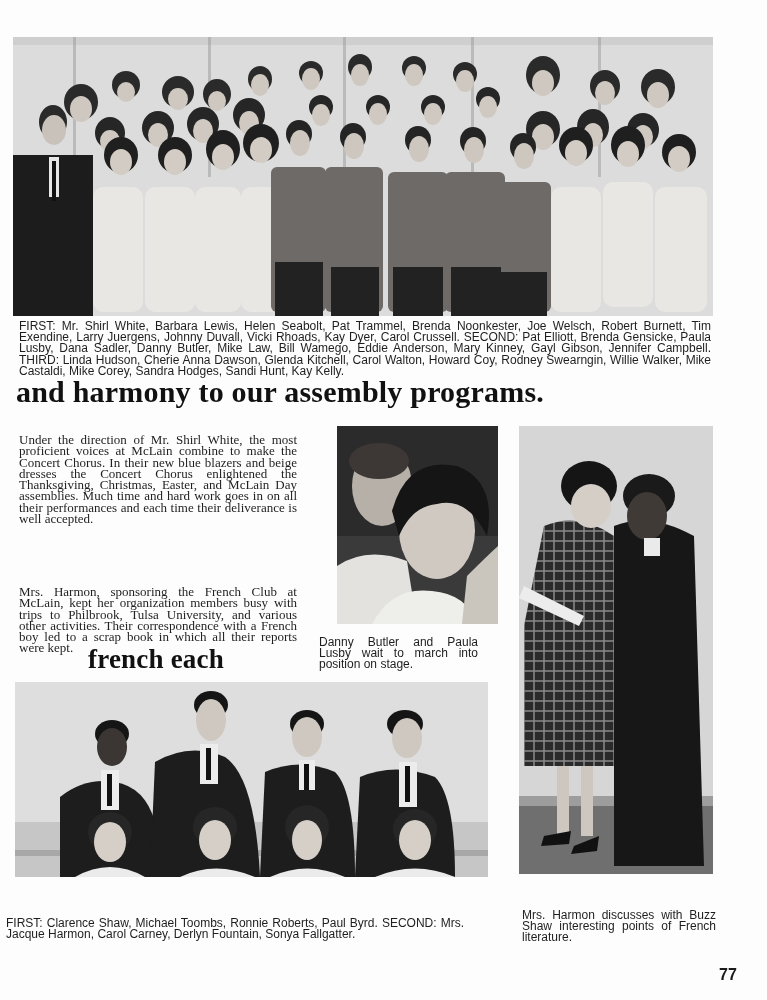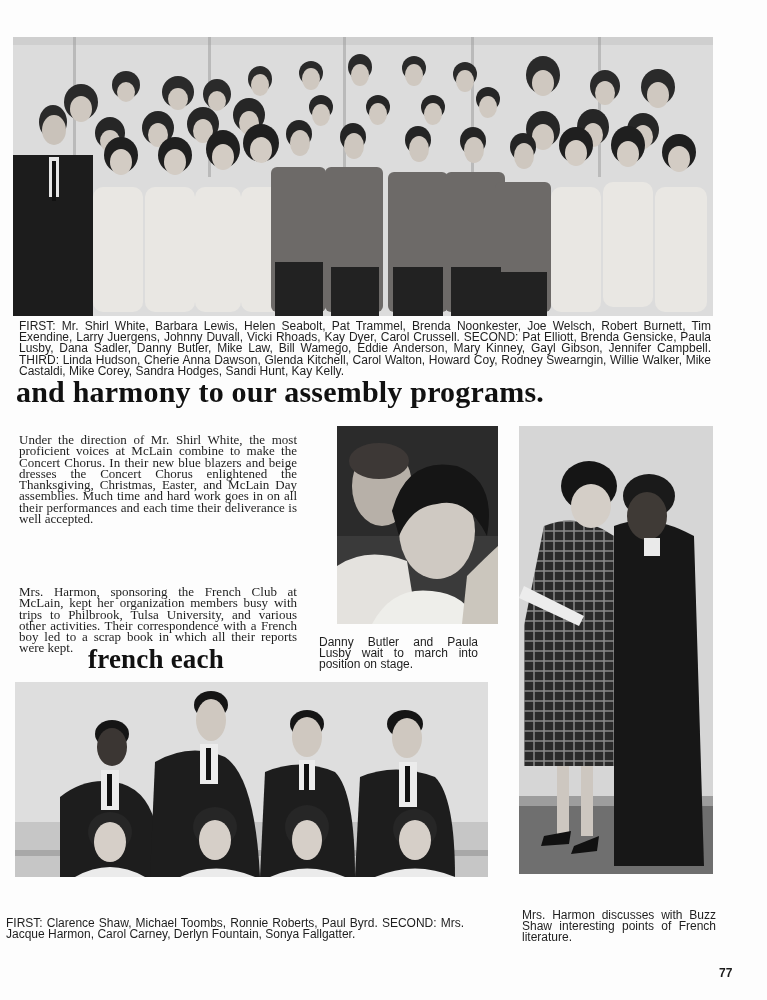--- a/index.html
+++ b/index.html
@@ -19,21 +19,21 @@
       font-size: 13px; line-height: 11.3px; text-align: justify; color: #1e1e1e;
     }
     .headline {
       position: absolute; font-family: "Liberation Serif", serif; font-weight: bold;
       color: #111; white-space: nowrap; letter-spacing: 0.2px;
     }
     #headline-main { left: 16px; top: 375px; font-size: 30px; }
     #headline-french { left: 88px; top: 644px; font-size: 27px; }
     #page-number {
       position: absolute; left: 719px; top: 966px;
-      font-family: "Liberation Sans", sans-serif; font-weight: bold; font-size: 12px;
+      font-family: "Liberation Sans", sans-serif; font-weight: bold; font-size: 16px;
     }
   </style>
 </head>
 <body>
 
 <div class="photo" style="left:13px;top:37px;width:700px;height:279px;" title="Concert Chorus group photo: three rows of students in blazers and light dresses with director Mr. Shirl White">
   <svg viewBox="0 0 700 279" preserveAspectRatio="none">
     <rect width="700" height="279" fill="#dcdcdc"></rect>
     <rect x="0" y="0" width="700" height="8" fill="#cfcfcf"></rect>
     <g fill="#9a9a9a" opacity="0.5">

